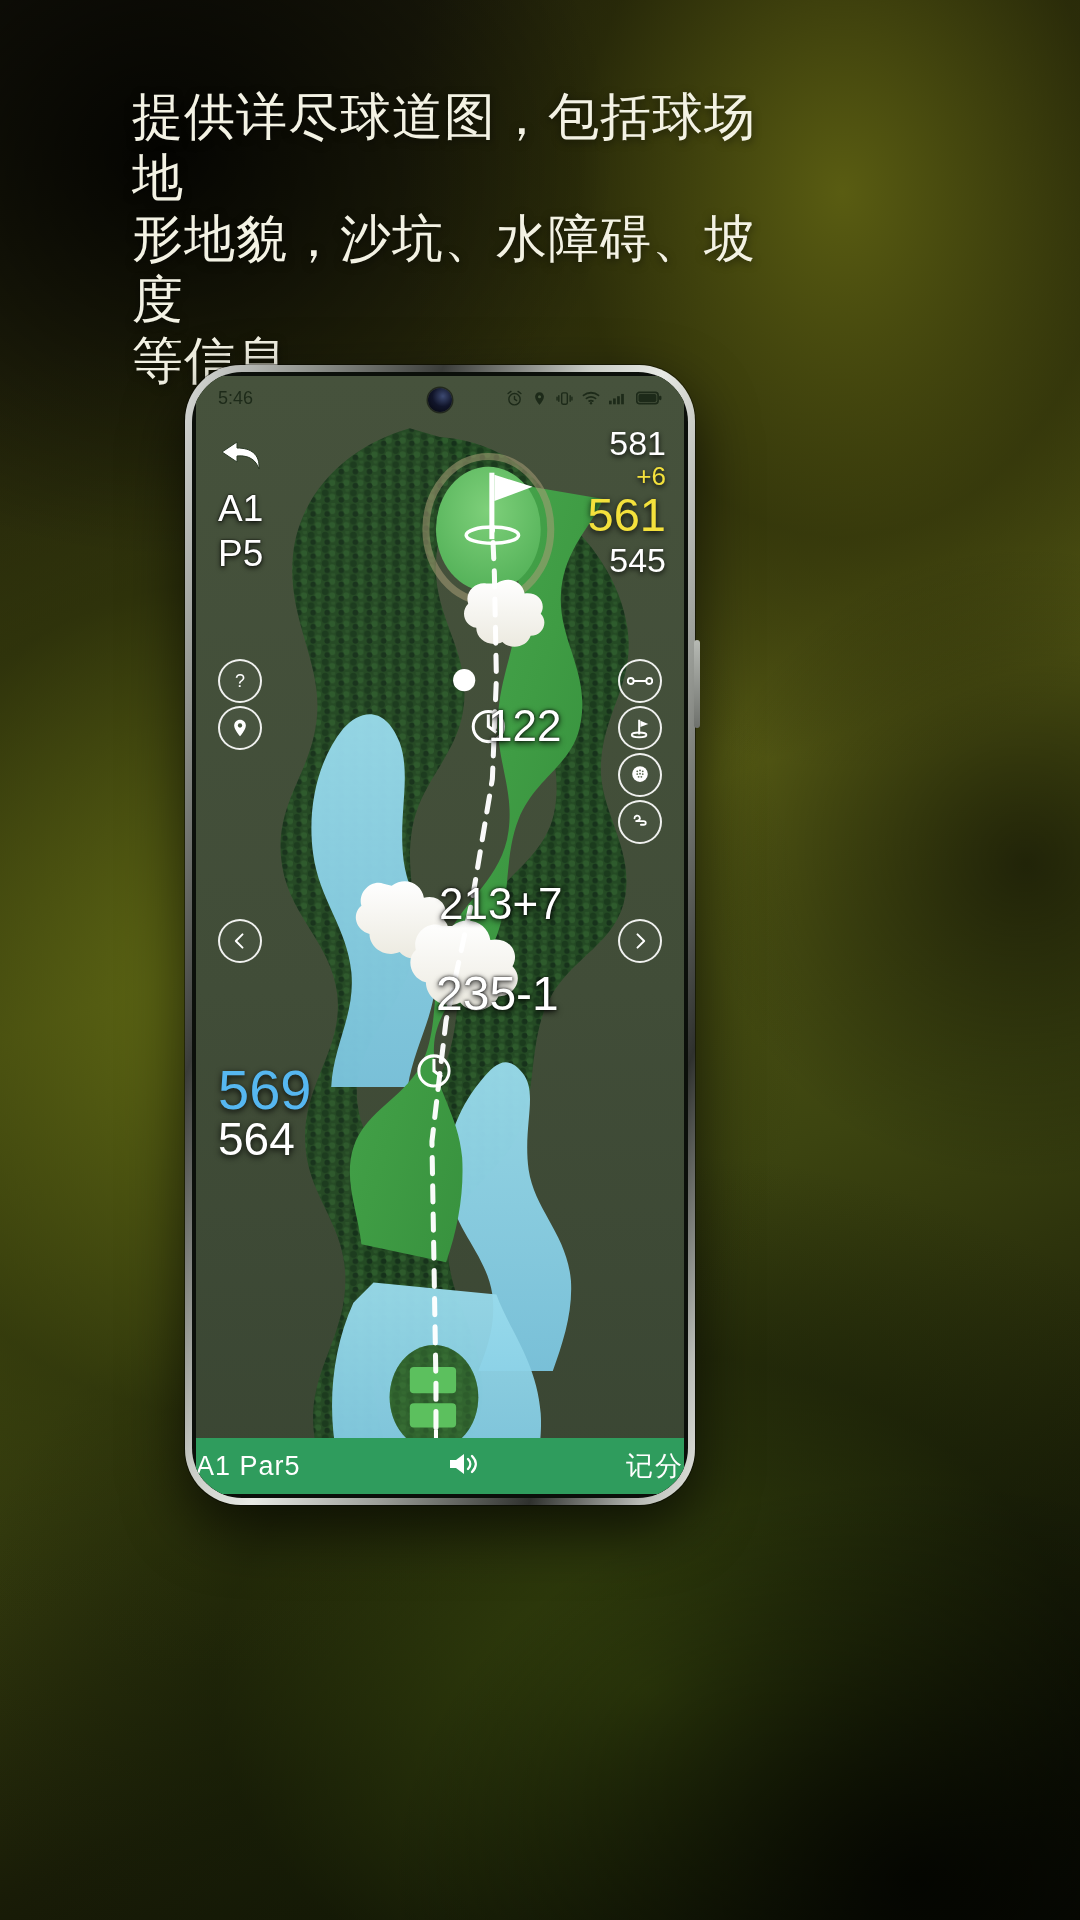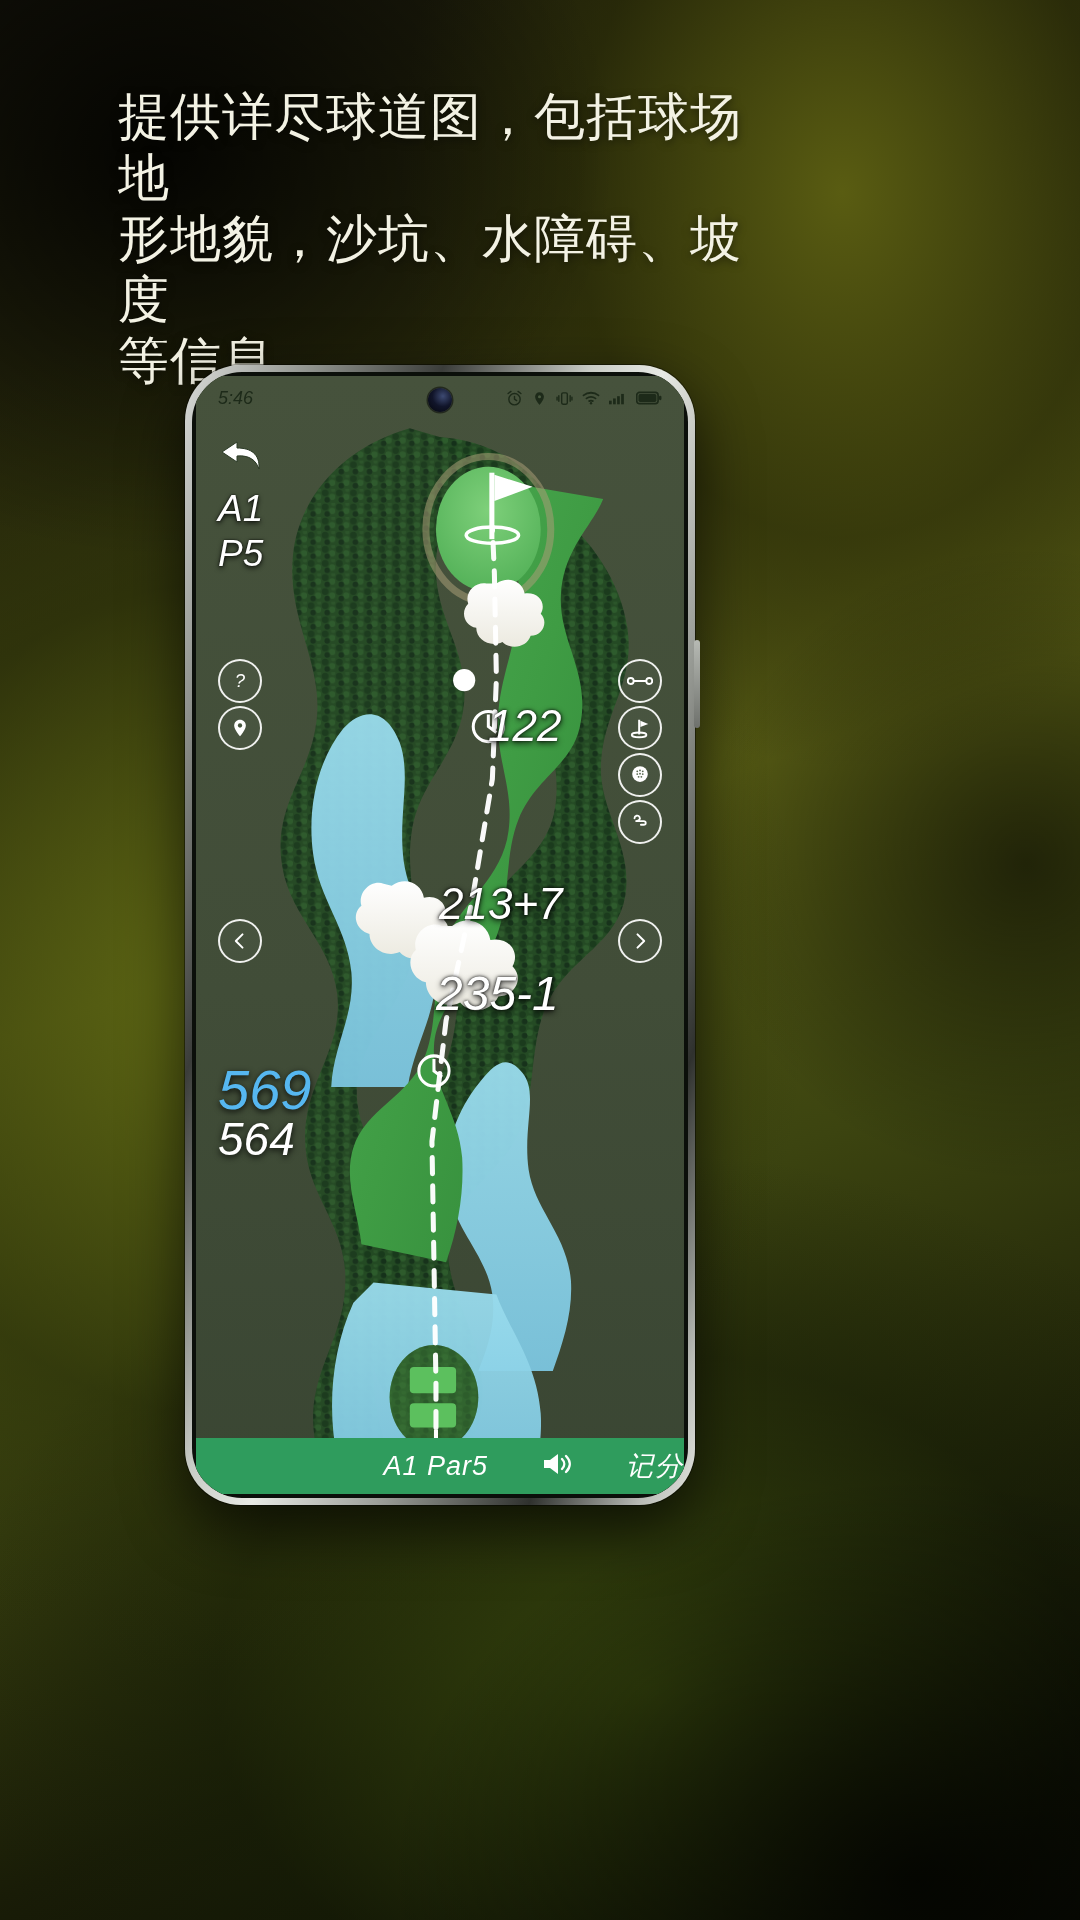--- a/index.html
+++ b/index.html
@@ -25,21 +25,21 @@
     position:absolute; inset:0;
     background:
       radial-gradient(ellipse 60% 30% at 15% 8%, rgba(0,0,0,0.85) 0%, rgba(0,0,0,0) 70%),
       radial-gradient(ellipse 70% 30% at 85% 98%, rgba(0,0,0,0.8) 0%, rgba(0,0,0,0) 70%),
       radial-gradient(ellipse 40% 22% at 95% 45%, rgba(0,0,0,0.55) 0%, rgba(0,0,0,0) 75%);
   }
 
   
   #headline {
     position:absolute;
-    left:118px; top:86px; width:640px;
+    left:132px; top:86px; width:640px;
     color:#f3f2e4;
     font-size:51px;
     line-height:61px;
     letter-spacing:1px;
     text-shadow:0 2px 8px rgba(0,0,0,0.55);
     white-space:pre-wrap;
   }
 
   
   #phone {
@@ -57,21 +57,20 @@
     background:#0b0f0a;
     padding:4px;
     overflow:hidden;
   }
   #screen {
     position:relative;
     width:100%; height:100%;
     border-radius:18px;
     overflow:hidden;
     background:#414d38;
-    font-style:italic;
   }
   
   #side-btn {
     position:absolute;
     right:-5px; top:275px;
     width:6px; height:88px;
     border-radius:3px;
     background:linear-gradient(180deg,#b7bab4,#6e716c);
   }
 
@@ -138,21 +137,21 @@
   #btn-measure{ right:22px; top:283px; }
   #btn-flag   { right:22px; top:330px; }
   #btn-ball   { right:22px; top:377px; }
   #btn-wind   { right:22px; top:424px; }
   #btn-next   { right:22px; top:543px; }
 
   
   #bottombar {
     position:absolute; left:0; bottom:0; width:100%; height:56px;
     background:#2f9c5d;
-    display:flex; align-items:center; justify-content:flex-end;
+    display:flex; align-items:center; justify-content:space-between;
     gap:52px;
     z-index:25;
     color:#fff;
   }
   #bb-hole { font-size:27px; letter-spacing:1px; }
   #bb-score { font-size:27px; letter-spacing:2px; }
   #bb-sound { display:flex; align-items:center; }
 </style>
 </head>
 <body>
@@ -351,20 +350,26 @@
 
       <div id="back-btn">
         <svg width="50" height="50" viewBox="0 0 50 50">
           <path d="M19,14 L4,24 L19,34 L19,28 C31,27 38,32 41,41 C42,26 33,20 19,20 Z" fill="#ffffff" stroke="#2b3a26" stroke-width="1"></path>
         </svg>
       </div>
 
       <div class="ov" id="hole-id">A1</div>
       <div class="ov" id="hole-par">P5</div>
 
+      <div id="dist-block">
+        <div id="dist-far">581</div>
+        <div id="dist-delta">+6</div>
+        <div id="dist-main">561</div>
+        <div id="dist-near">545</div>
+      </div>
 
       <div class="mapnum" id="num-122">122</div>
       <div class="mapnum" id="num-213">213+7</div>
       <div class="mapnum" id="num-235">235-1</div>
 
       <div id="tee-block">
         <div id="tee-primary">569</div>
         <div id="tee-secondary">564</div>
       </div>
 

